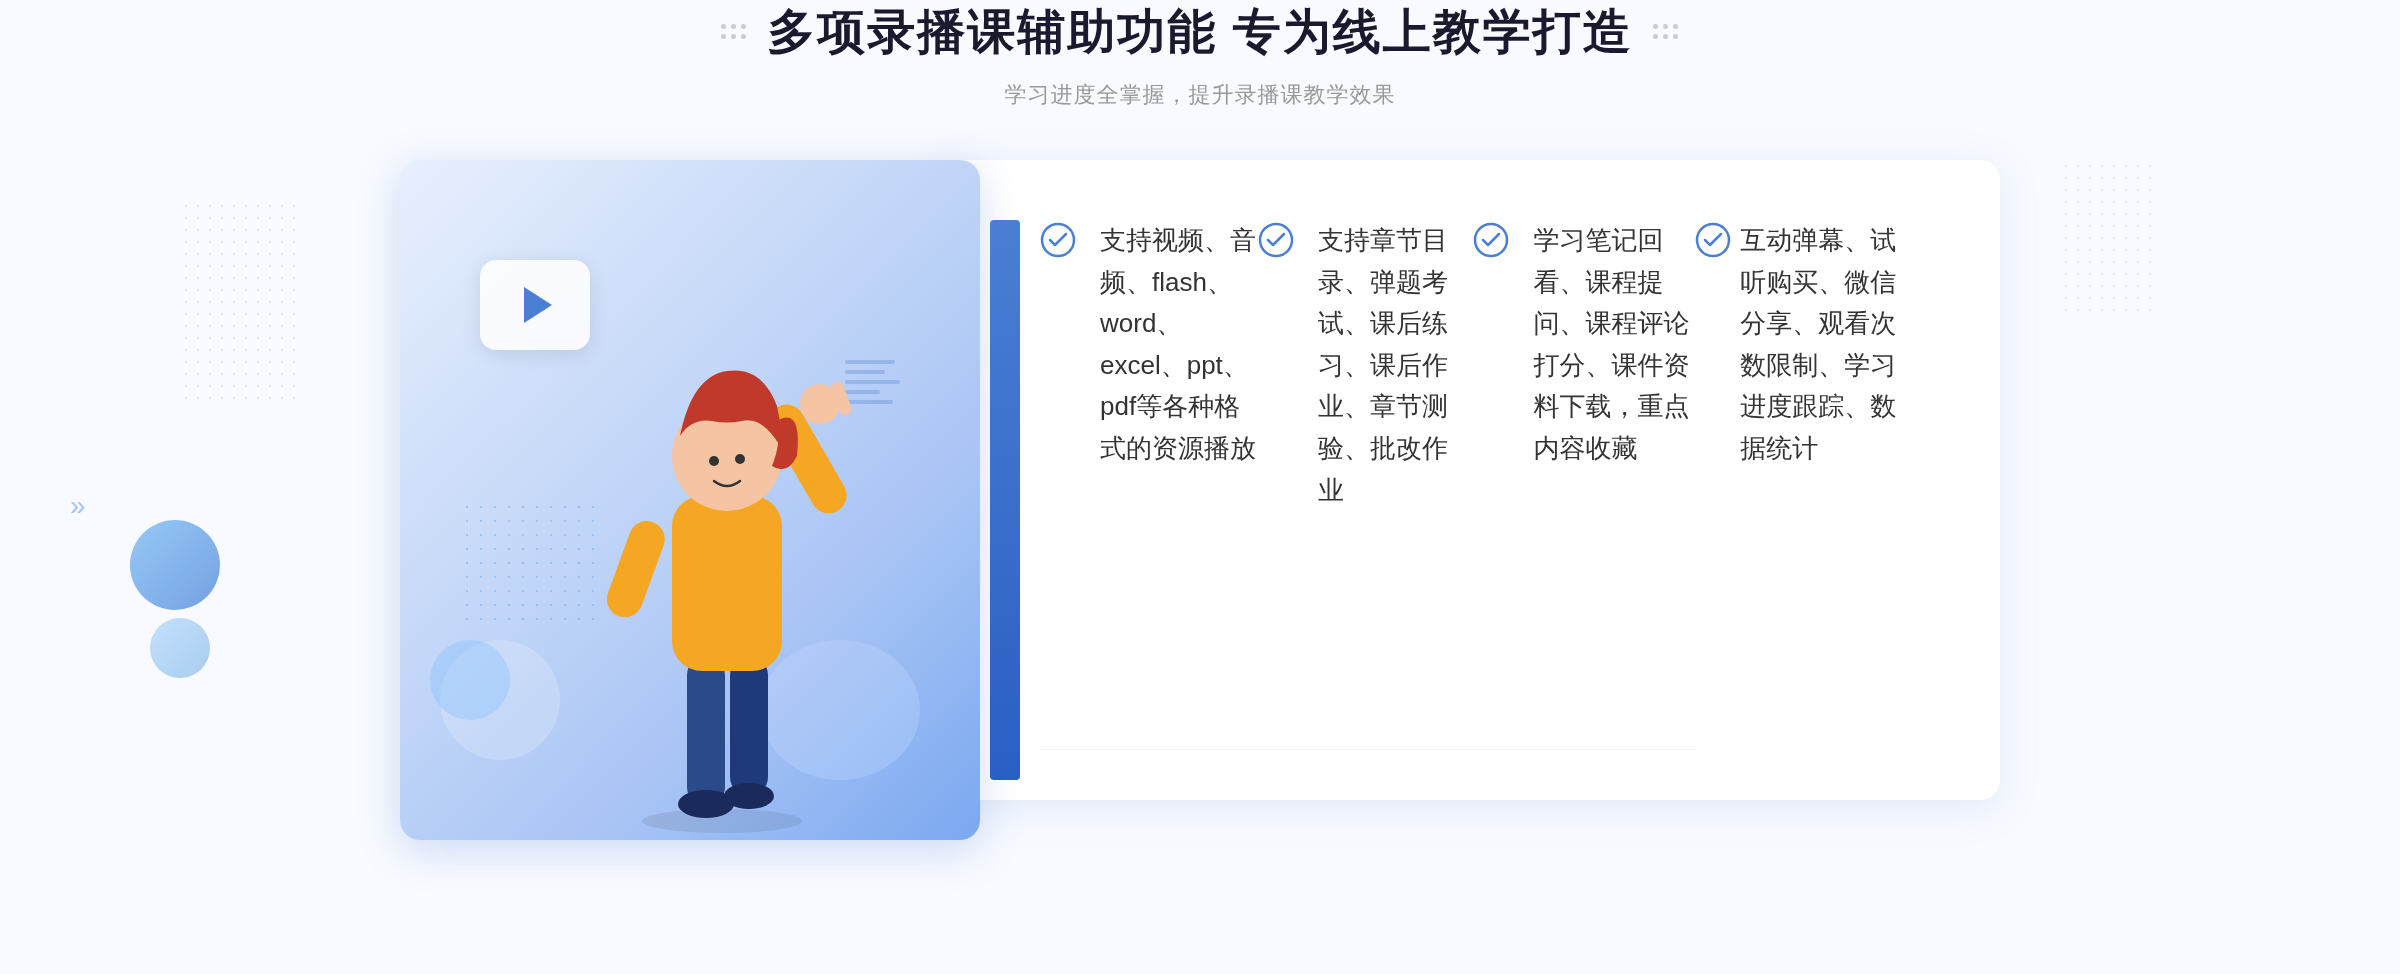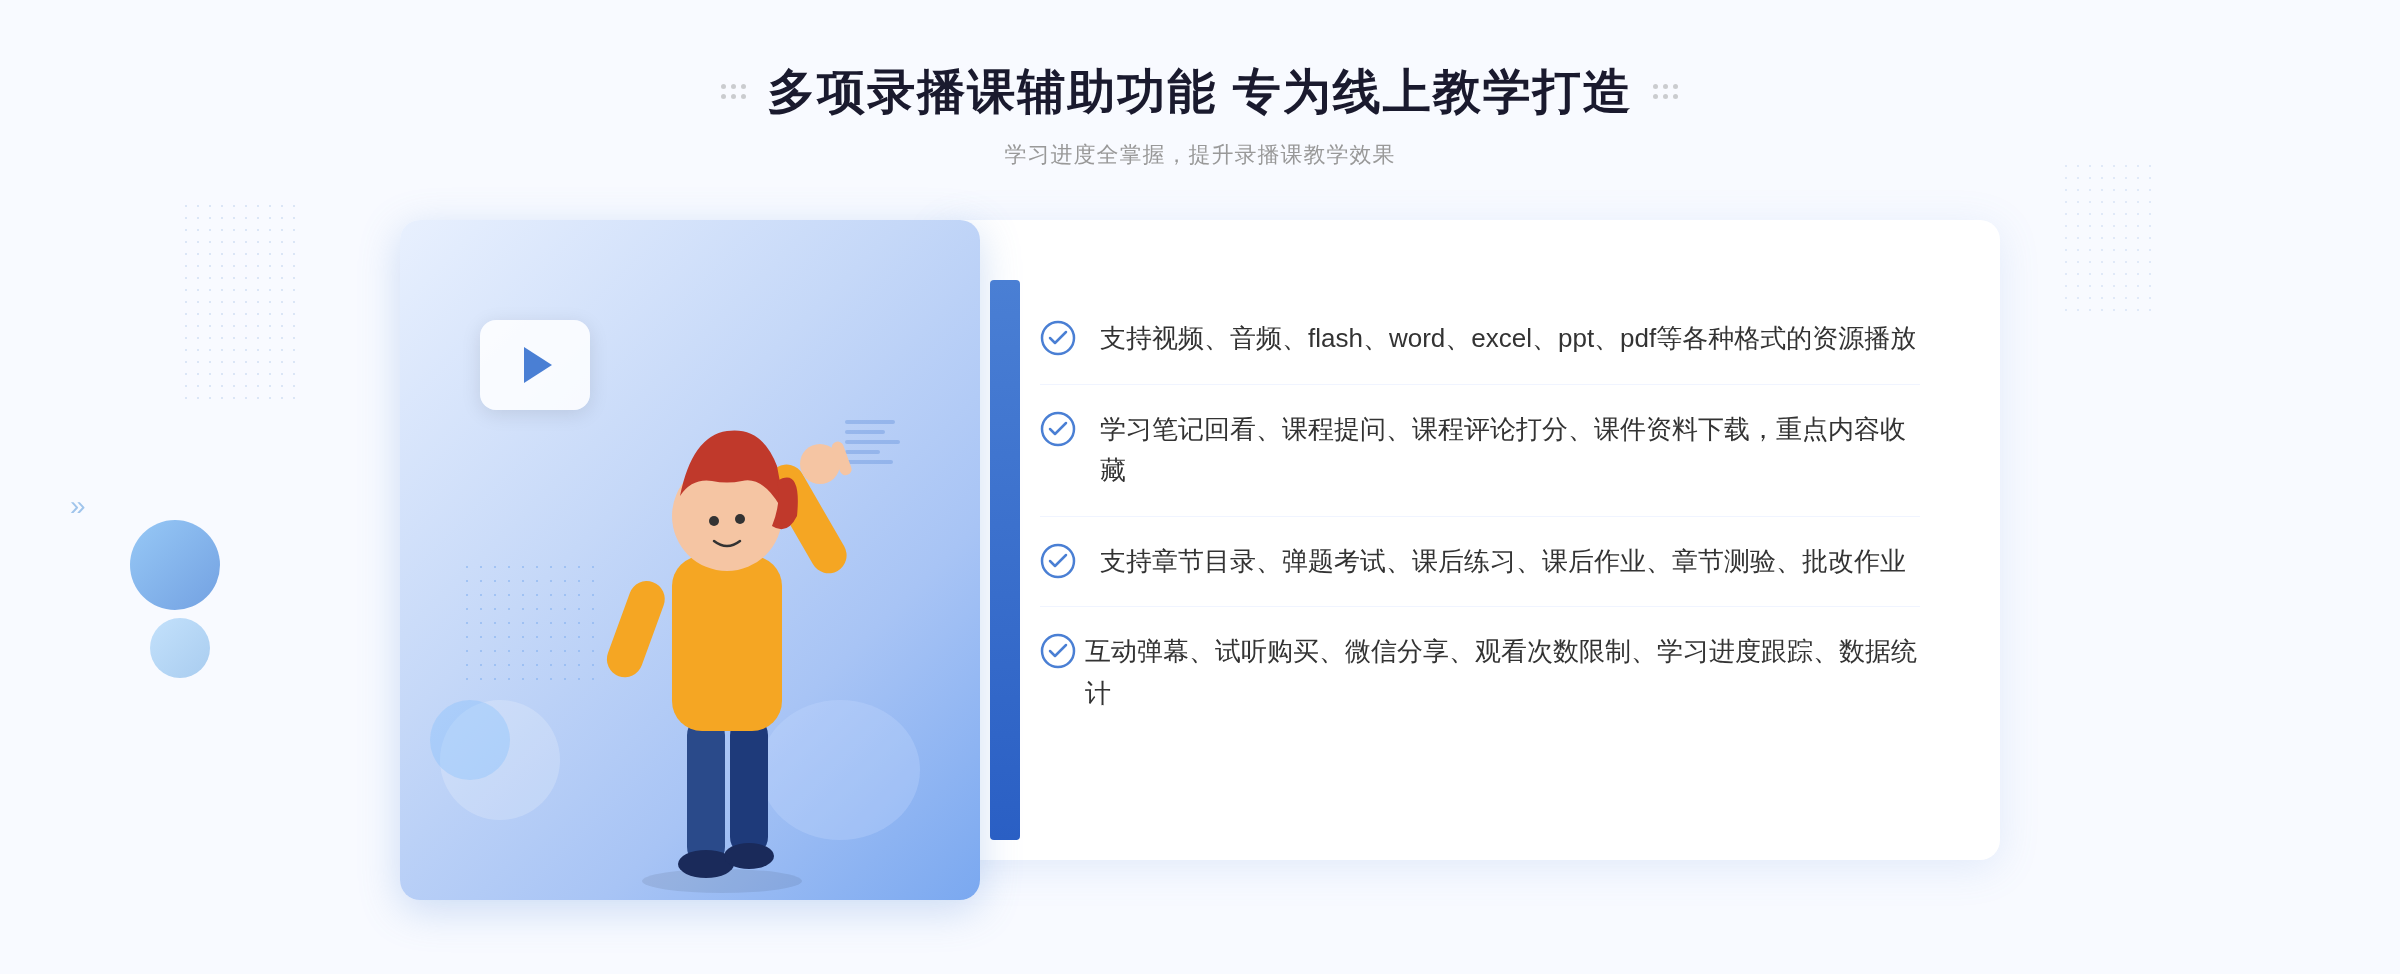--- a/index.html
+++ b/index.html
@@ -55,21 +55,20 @@
       position: absolute;
       left: 70px;
       top: 490px;
       color: #4a90d9;
       font-size: 28px;
       opacity: 0.5;
     }
 
     
     .header-section {
-      margin-top: 60px;
       text-align: center;
       position: relative;
       z-index: 10;
     }
 
     .title-row {
       display: flex;
       align-items: center;
       justify-content: center;
       gap: 20px;
@@ -232,26 +231,25 @@
       left: 50%;
       transform: translateX(-40%);
       z-index: 10;
     }
 
     
     .features-card {
       flex: 1;
       background: #ffffff;
       border-radius: 20px;
-      padding: 74px 80px 50px 100px;
+      padding: 36px 80px 50px 100px;
       min-height: 640px;
       box-shadow: 0 8px 40px rgba(100, 150, 220, 0.15);
       z-index: 4;
       display: flex;
-      flex-direction: column;
       justify-content: flex-start;
     }
 
     .feature-item {
       display: flex;
       align-items: flex-start;
       gap: 24px;
       padding: 24px 0;
       border-bottom: 1px solid #f0f4ff;
     }
@@ -415,31 +413,31 @@
         <div class="feature-text">支持视频、音频、flash、word、excel、ppt、pdf等各种格式的资源播放</div>
       </div>
 
       <div class="feature-item">
         <div class="check-icon">
           <svg viewBox="0 0 36 36" fill="none" xmlns="http://www.w3.org/2000/svg">
             <circle cx="18" cy="18" r="16" stroke="#4a7fd4" stroke-width="2.5" fill="none"></circle>
             <polyline points="10,18 15,23 26,12" stroke="#4a7fd4" stroke-width="2.5" stroke-linecap="round" stroke-linejoin="round" fill="none"></polyline>
           </svg>
         </div>
-        <div class="feature-text">学习笔记回看、课程提问、课程评论打分、课件资料下载，重点内容收藏</div>
+        <div class="feature-text">支持章节目录、弹题考试、课后练习、课后作业、章节测验、批改作业</div>
       </div>
 
       <div class="feature-item">
         <div class="check-icon">
           <svg viewBox="0 0 36 36" fill="none" xmlns="http://www.w3.org/2000/svg">
             <circle cx="18" cy="18" r="16" stroke="#4a7fd4" stroke-width="2.5" fill="none"></circle>
             <polyline points="10,18 15,23 26,12" stroke="#4a7fd4" stroke-width="2.5" stroke-linecap="round" stroke-linejoin="round" fill="none"></polyline>
           </svg>
         </div>
-        <div class="feature-text">支持章节目录、弹题考试、课后练习、课后作业、章节测验、批改作业</div>
+        <div class="feature-text">学习笔记回看、课程提问、课程评论打分、课件资料下载，重点内容收藏</div>
       </div>
 
       <div class="feature-item">
         <div class="check-icon">
           <svg viewBox="0 0 36 36" fill="none" xmlns="http://www.w3.org/2000/svg">
             <circle cx="18" cy="18" r="16" stroke="#4a7fd4" stroke-width="2.5" fill="none"></circle>
             <polyline points="10,18 15,23 26,12" stroke="#4a7fd4" stroke-width="2.5" stroke-linecap="round" stroke-linejoin="round" fill="none"></polyline>
           </svg>
         </div>
         <div class="feature-text">互动弹幕、试听购买、微信分享、观看次数限制、学习进度跟踪、数据统计</div>

